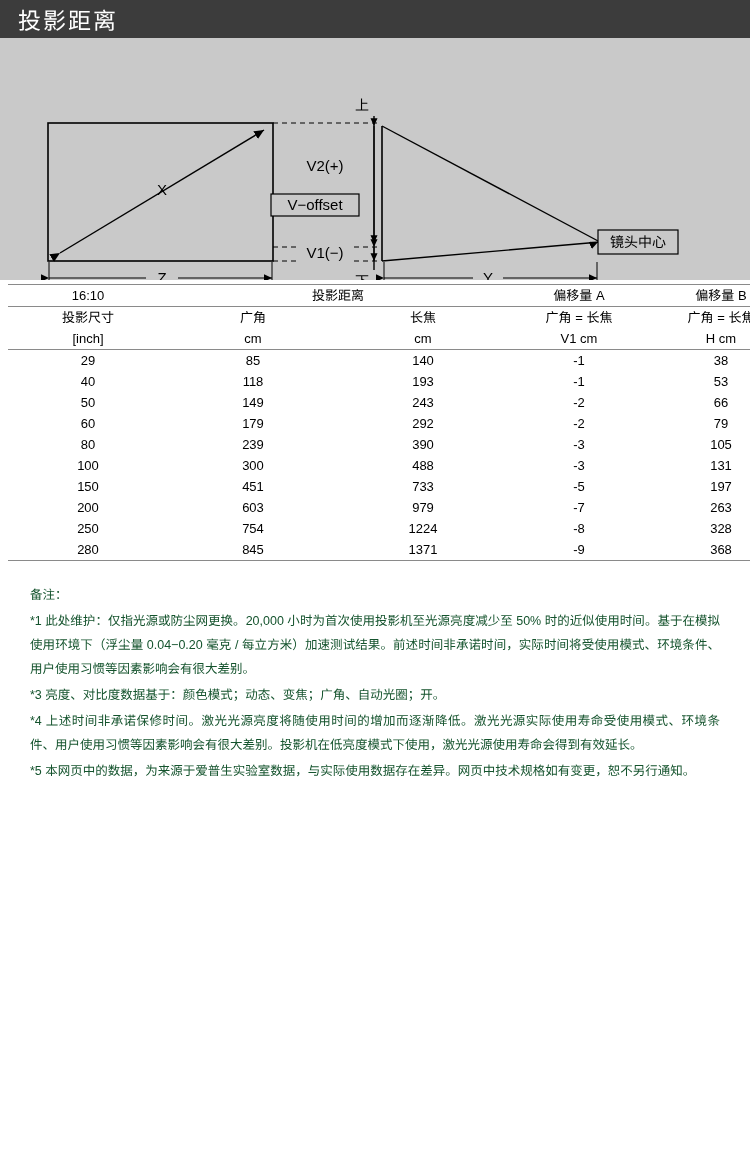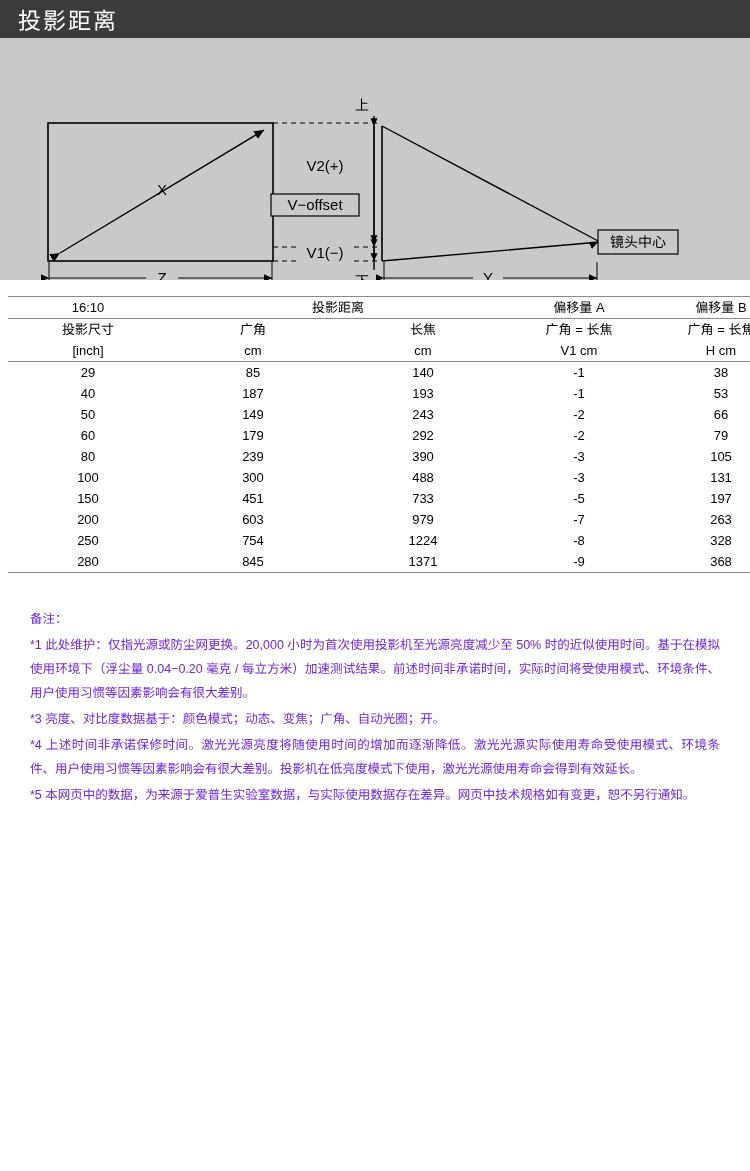--- a/index.html
+++ b/index.html
@@ -53,21 +53,21 @@
     font-size: 15px;
     fill: #000;
   }
   .diag-label-cn {
     font-size: 14px;
     fill: #000;
   }
 
   
   .table-wrap {
-    padding: 16px 8px;
+    padding: 4px 8px;
     box-sizing: border-box;
   }
   table.spec {
     border-collapse: collapse;
     width: 734px;
     margin: 0 auto;
     font-size: 13px;
     table-layout: fixed;
   }
   table.spec td, table.spec th {
@@ -92,21 +92,21 @@
   .col-b { width: 170px; }
   .col-c { width: 170px; }
   .col-d { width: 142px; }
   .col-e { width: 142px; }
 
   
   .notes {
     margin: 18px 30px 0 30px;
     font-size: 12.5px;
     line-height: 24px;
-    color: #6d28d9;
+    color: #14532d;
   }
   .notes p {
     margin: 0 0 2px 0;
     text-align: justify;
   }
 </style>
 </head>
 <body>
 
 <div class="page">
@@ -205,21 +205,21 @@
 
         <tr>
           <td class="c">29</td>
           <td class="c vline">85</td>
           <td class="c vline">140</td>
           <td class="c vline">-1</td>
           <td class="c vline">38</td>
         </tr>
         <tr>
           <td class="c">40</td>
-          <td class="c vline">187</td>
+          <td class="c vline">118</td>
           <td class="c vline">193</td>
           <td class="c vline">-1</td>
           <td class="c vline">53</td>
         </tr>
         <tr>
           <td class="c">50</td>
           <td class="c vline">149</td>
           <td class="c vline">243</td>
           <td class="c vline">-2</td>
           <td class="c vline">66</td>

